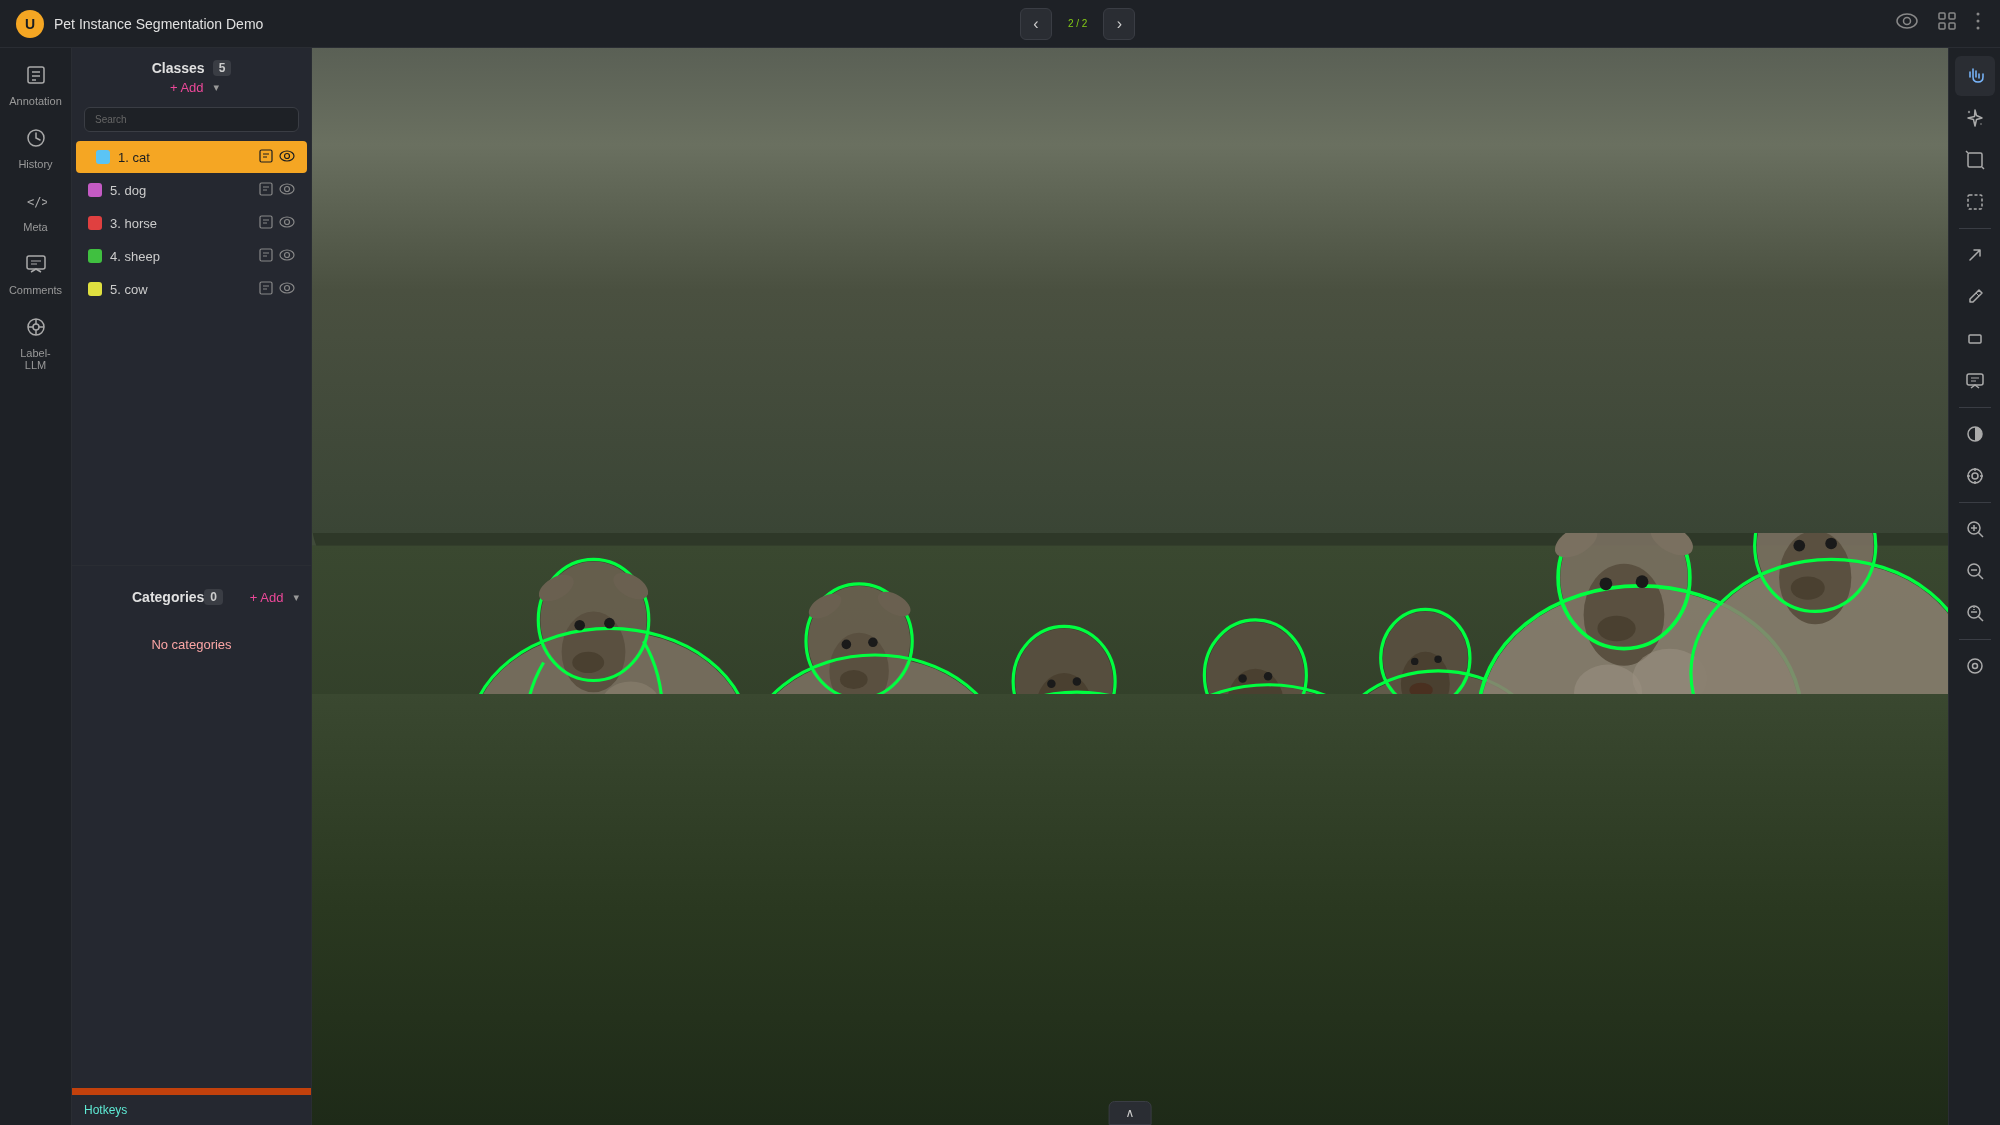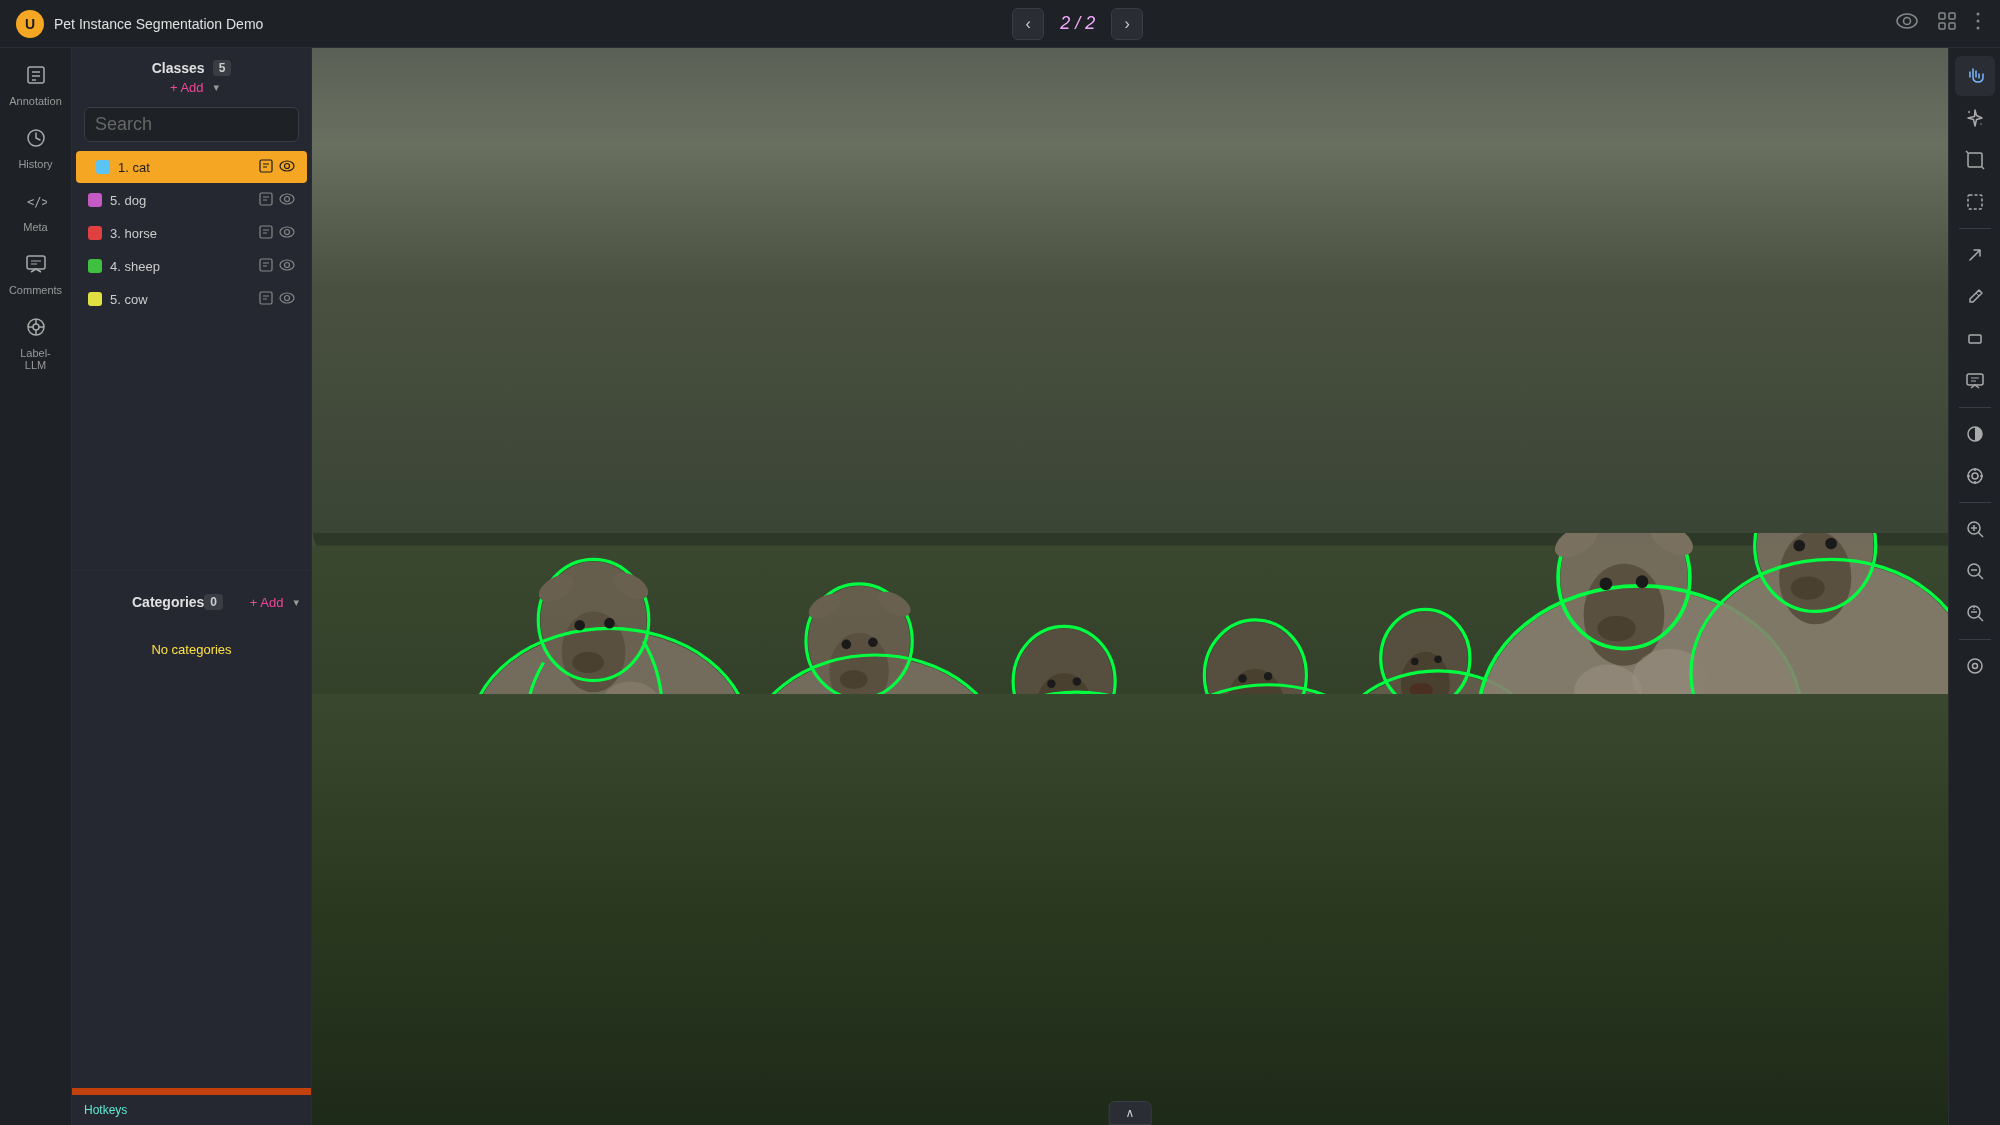--- a/index.html
+++ b/index.html
@@ -59,24 +59,23 @@
       width: 32px;
       height: 32px;
       border-radius: 6px;
       cursor: pointer;
       display: flex;
       align-items: center;
       justify-content: center;
       font-size: 16px;
     }
     .nav-counter {
-      color: #f0abfc;
-      font-size: 18px;
+      color: #84cc16;
+      font-size: 10px;
       padding: 0 8px;
-      font-style: italic;
     }
     .header-right {
       display: flex;
       align-items: center;
       gap: 12px;
     }
     .header-icon-btn {
       background: none;
       border: none;
       color: #999;
@@ -174,21 +173,21 @@
       margin: 0 12px 8px;
       position: relative;
     }
     .search-input {
       width: 100%;
       background: #1e2126;
       border: 1px solid #3a3d44;
       border-radius: 6px;
       padding: 6px 10px 6px 10px;
       color: #ccc;
-      font-size: 18px;
+      font-size: 10px;
       outline: none;
     }
     .search-input::placeholder { color: #666; }
 
     .class-list {
       flex: 1;
       overflow-y: auto;
     }
     .class-item {
       display: flex;
@@ -242,21 +241,21 @@
     }
     .categories-title {
       display: flex;
       align-items: flex-start;
       font-size: 14px;
       color: #e0e0e0;
       font-weight: 600;
       margin-left: 48px;
     }
     .no-categories {
-      color: #fde047;
+      color: #fca5a5;
       font-size: 13px;
       text-align: center;
       padding: 20px;
     }
 
     .hotkeys-bar {
       padding: 8px 12px;
       border-top: 7px solid #c2410c;
       color: #5eead4;
       font-size: 12px;

